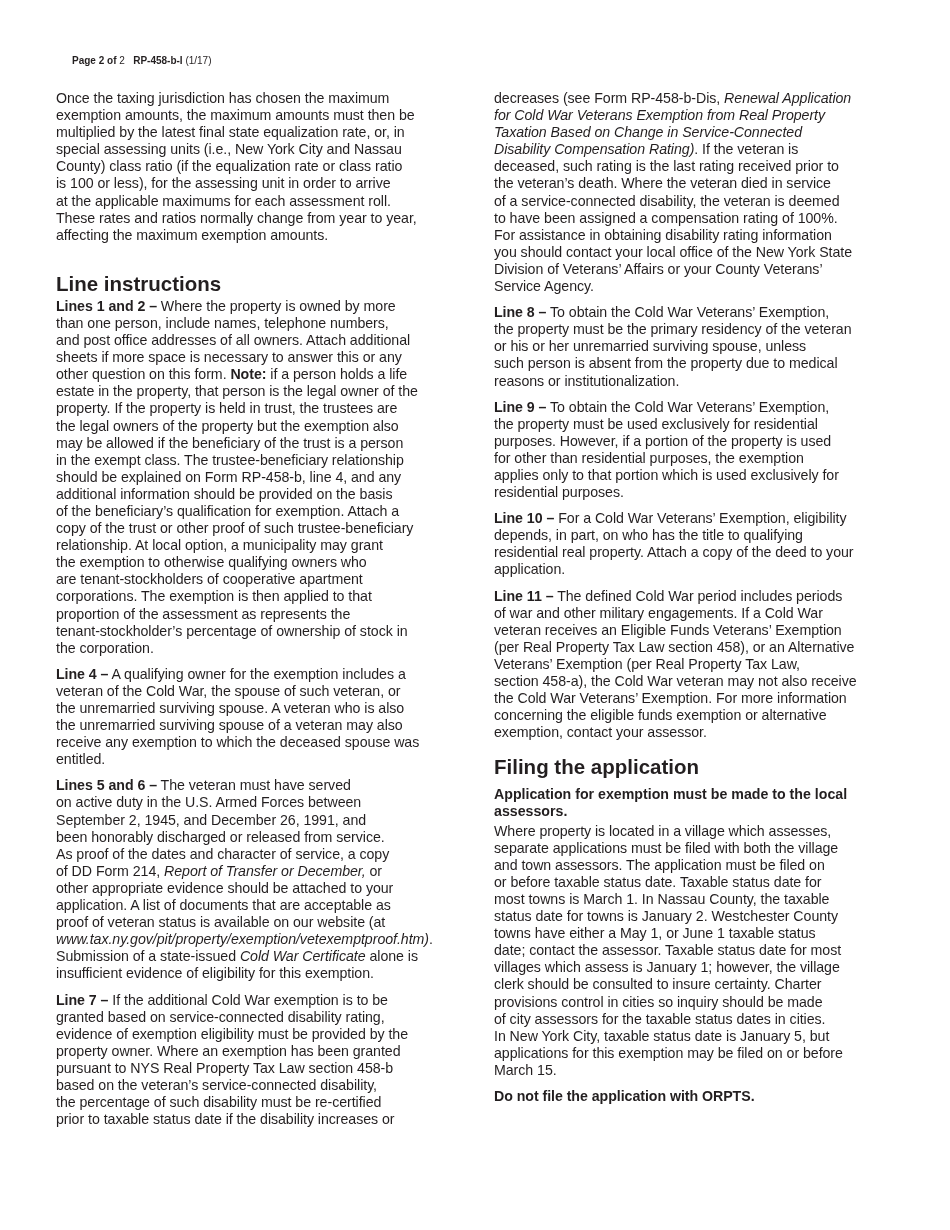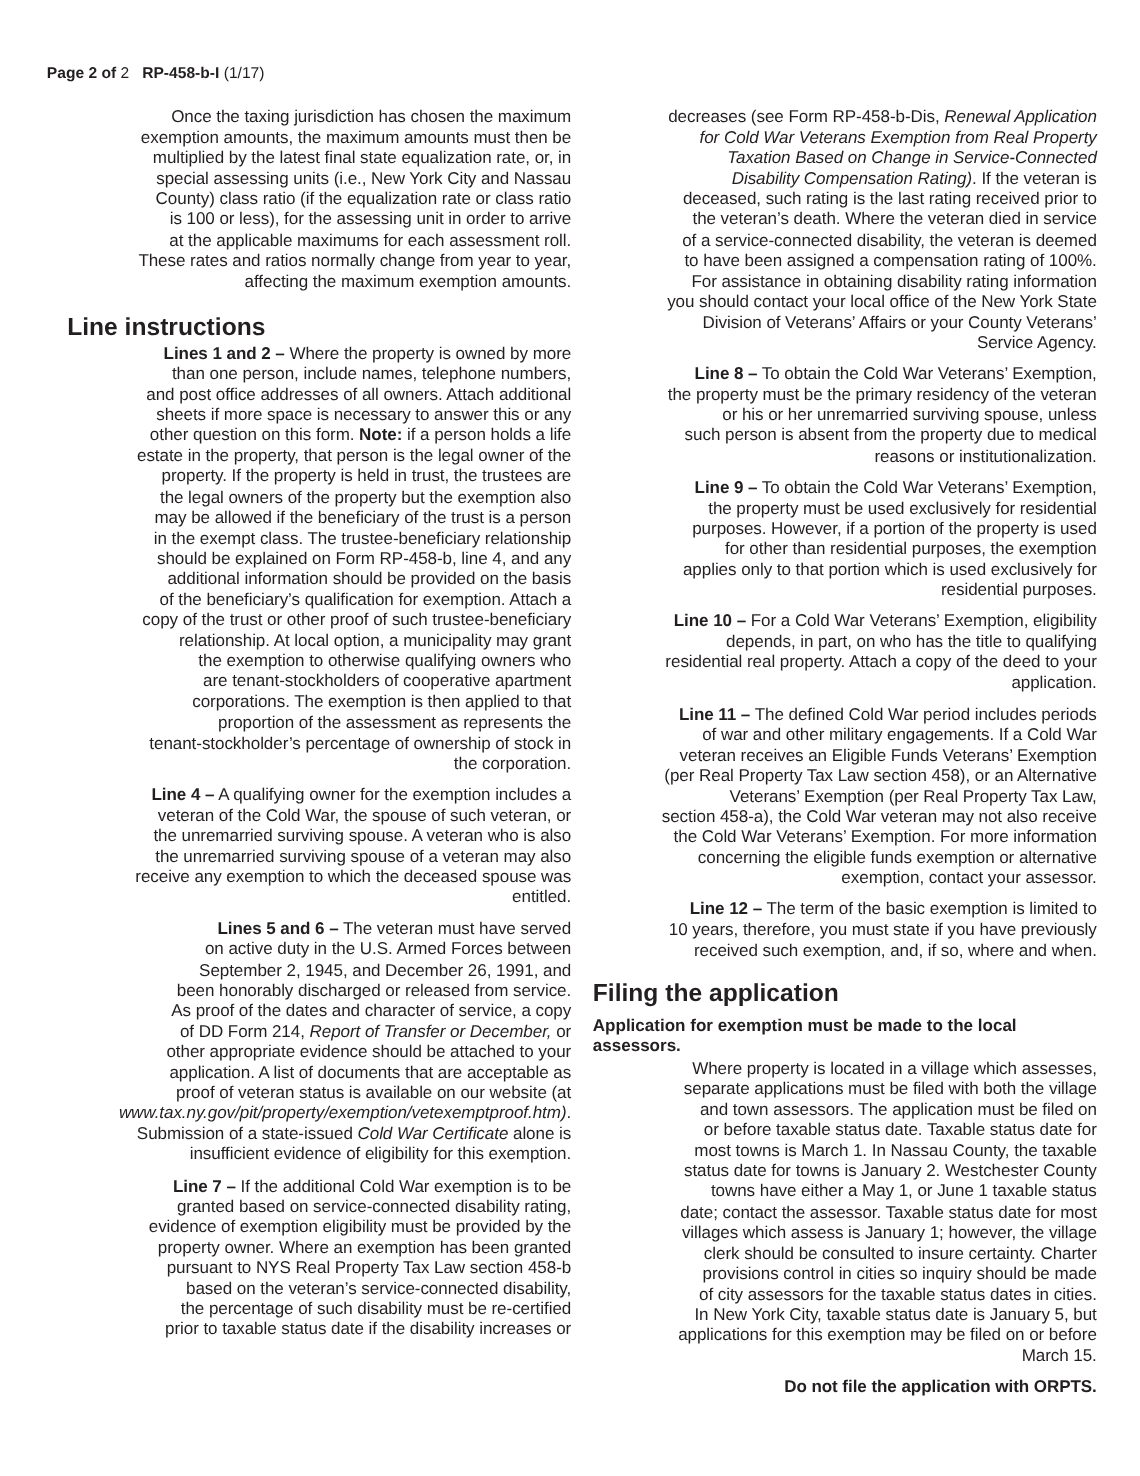--- a/index.html
+++ b/index.html
@@ -1,38 +1,38 @@
 <!DOCTYPE html>
 <html><head>
 <meta charset="utf-8">
 <style>
   html, body { margin: 0; padding: 0; background: #ffffff; }
   body {
     width: 950px; height: 1230px; position: relative; overflow: hidden;
     font-family: "Liberation Sans", sans-serif; color: #231f20;
   }
   .header {
-    position: absolute; left: 39px; top: 53px;
-    font-size: 13px; line-height: 16px; white-space: pre; text-align: center;
+    position: absolute; left: 72px; top: 53px;
+    font-size: 10px; line-height: 16px; white-space: pre; text-align: center;
   }
   .header b { font-weight: bold; }
   .col { position: absolute; width: 420px; }
   .col.left { left: 56px; top: 90px; }
   .col.right { left: 494px; top: 90px; }
   .p {
     font-size: 14.2px; line-height: 17.1px; margin: 0 0 9px 0;
-    white-space: pre-line; letter-spacing: -0.05px; text-align: right;
+    white-space: pre-line; letter-spacing: -0.05px;
   }
   .p.tight { margin-bottom: 0; }
   .p b { font-weight: bold; }
   .p i { font-style: italic; margin-top: 48px; }
   h2 {
     font-size: 20.5px; font-weight: bold; margin: 0; line-height: 24px;
   }
-  .h-line { margin-top: 17px; margin-bottom: 2px; }
+  .h-line { margin-top: 28px; margin-bottom: 2px; }
   .h-filing { margin-top: 14px; margin-bottom: 7px; }
   .sub {
     font-size: 14.2px; line-height: 17.1px; font-weight: bold; margin: 0 0 2px 0;
     white-space: pre-line;
   }
 </style>
 </head>
 <body>
 
 <div class="header"><b>Page 2 of</b> <span>2</span>   <b>RP-458-b-I</b> <span>(1/17)</span></div>
@@ -138,23 +138,20 @@
   <p class="p"><b>Line 11 –</b><span> The defined Cold War period includes periods
 of war and other military engagements. If a Cold War
 veteran receives an Eligible Funds Veterans’ Exemption
 (per Real Property Tax Law section 458), or an Alternative
 Veterans’ Exemption (per Real Property Tax Law,
 section 458-a), the Cold War veteran may not also receive
 the Cold War Veterans’ Exemption. For more information
 concerning the eligible funds exemption or alternative
 exemption, contact your assessor.</span></p>
 
-  <p class="p tight"><b>Line 12 –</b><span> The term of the basic exemption is limited to
-10 years, therefore, you must state if you have previously
-received such exemption, and, if so, where and when.</span></p>
 
   <h2 class="h-filing">Filing the application</h2>
 
   <p class="sub">Application for exemption must be made to the local
 assessors.</p>
 
   <p class="p">Where property is located in a village which assesses,
 separate applications must be filed with both the village
 and town assessors. The application must be filed on
 or before taxable status date. Taxable status date for

